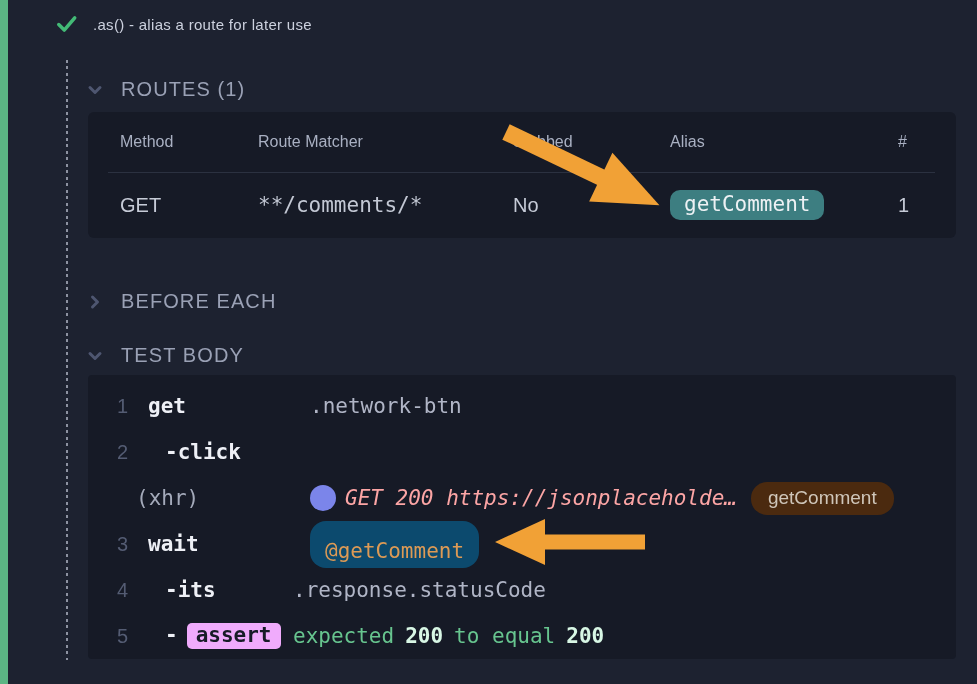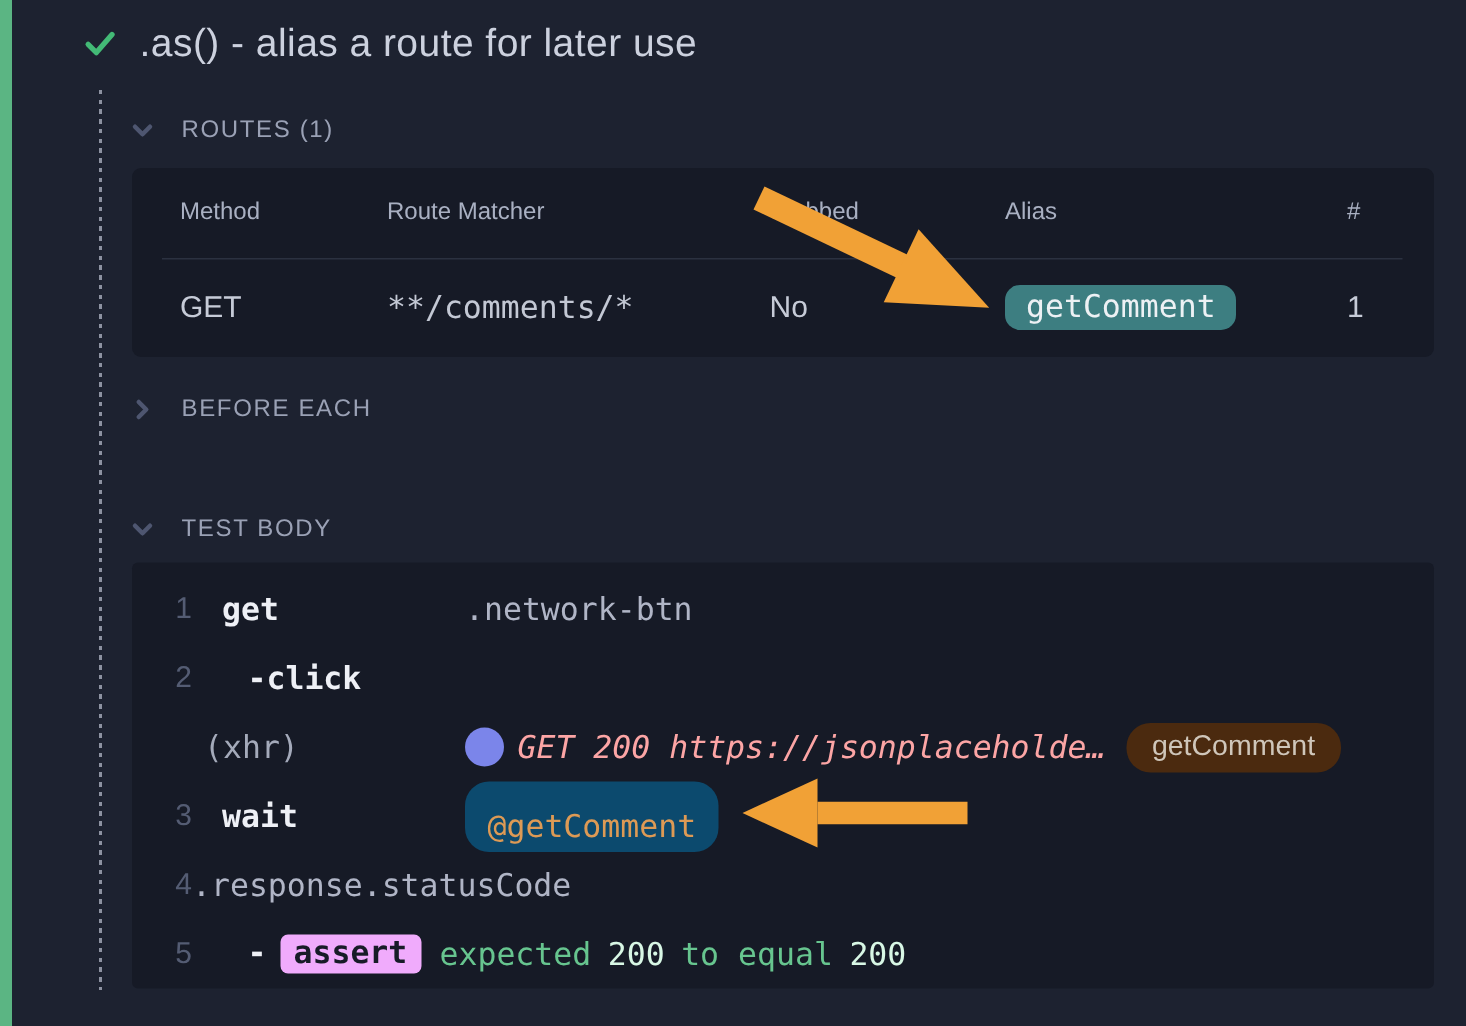--- a/index.html
+++ b/index.html
@@ -18,38 +18,38 @@
     background:#5bb583;
   }
 
   
   .test-title-row {
     position:absolute; left:56px; top:13px;
     display:flex; align-items:center; gap:15px;
     cursor:pointer;
   }
   .check-icon { width:22px; height:22px; flex:none; }
-  .test-title { font-size:26px; color:#ccd1de; letter-spacing:.3px; }
+  .test-title { font-size:15px; color:#ccd1de; letter-spacing:.3px; }
 
   
   .indent-guide {
     position:absolute; left:66px; top:60px; width:2px; height:600px;
     background-image:repeating-linear-gradient(to bottom,
       rgba(172,177,192,.78) 0 3px, transparent 3px 6.5px);
   }
 
   
   .section-header {
     position:absolute; left:86px;
     display:flex; align-items:center; gap:17px;
-    color:#9aa1b5; font-size:16px; letter-spacing:1.1px;
+    color:#9aa1b5; font-size:20px; letter-spacing:1.1px;
     cursor:pointer;
   }
   .section-header.routes { top:78px; }
-  .section-header.before-each { top:264px; }
+  .section-header.before-each { top:290px; }
   .section-header.test-body { top:344px; }
   .chev { width:18px; height:18px; flex:none; }
 
   
   .routes-panel {
     position:absolute; left:88px; top:112px; width:868px; height:126px;
     background:#161a26; border-radius:6px;
   }
   .rt-row {
     display:grid;
@@ -107,21 +107,21 @@
     background:#0c4a6e; color:#dd9a55;
     font-family:"DejaVu Sans Mono", monospace; font-size:21px;
     padding:18px 15px 5px; border-radius:16px;
   }
   .assert-dash { color:#eef0f6; }
   .assert-pill {
     display:inline-block; background:#f0abfc; color:#171b27;
     font-weight:bold; padding:0 9px 2px; border-radius:5px; margin-left:9px;
   }
   .a-word { color:#67c58f; }
-  .a-val  { color:#d8f7e5; font-weight:normal; margin:0 11px; }
+  .a-val  { color:#d8f7e5; font-weight:bold; margin:0 11px; }
 
   
   .arrows-overlay {
     position:absolute; left:0; top:0; width:977px; height:684px;
     pointer-events:none; z-index:5;
   }
 </style>
 </head>
 <body>
 
@@ -201,20 +201,21 @@
   <div class="cmd-row">
     <span class="cmd-num">3</span>
     <span class="cmd-name">wait</span>
     <span class="cmd-msg">
       <span class="wait-alias-pill">@getComment</span>
     </span>
   </div>
 
   <div class="cmd-row">
     <span class="cmd-num">4</span>
+    <span class="cmd-name child">-its</span>
     <span class="cmd-msg">.response.statusCode</span>
   </div>
 
   <div class="cmd-row">
     <span class="cmd-num">5</span>
     <span class="cmd-name child"><span class="assert-dash">-</span><span class="assert-pill">assert</span></span>
     <span class="cmd-msg">
       <span class="a-word">expected</span>
       <span class="a-val">200</span>
       <span class="a-word">to equal</span>

